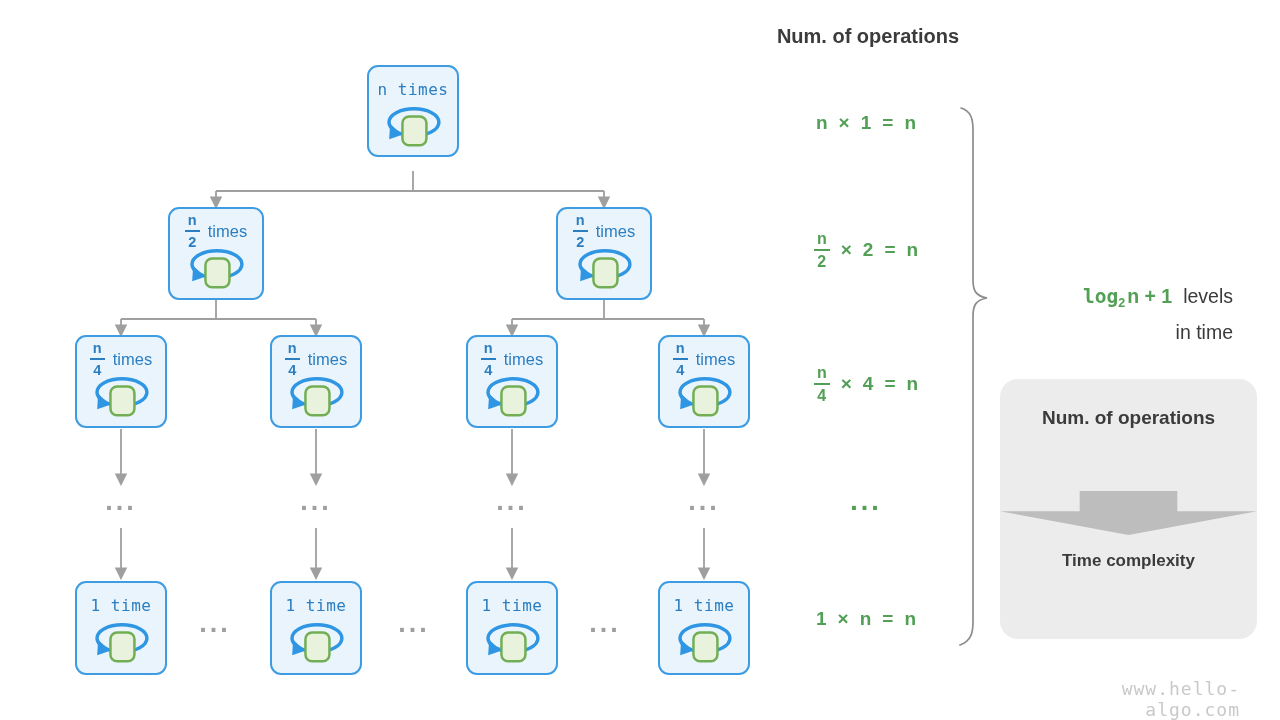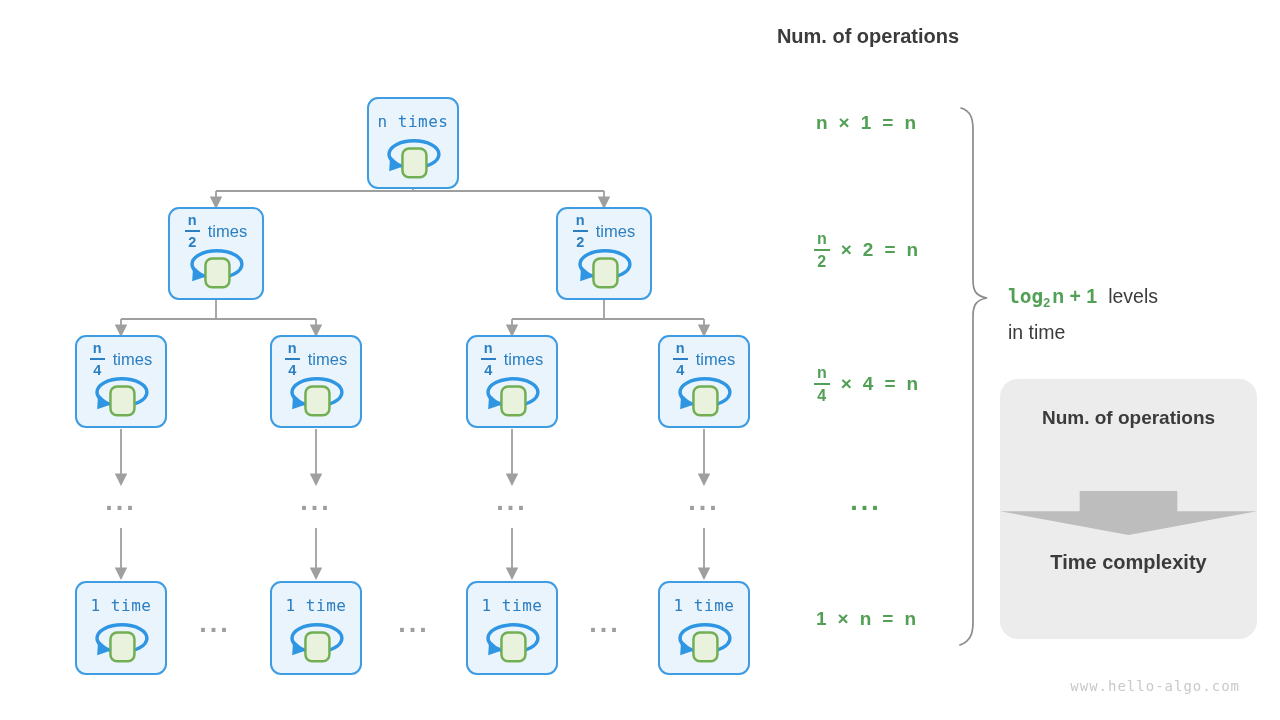--- a/index.html
+++ b/index.html
@@ -35,45 +35,45 @@
     position:absolute; left:766px; width:200px; display:flex; align-items:center;
     justify-content:center; gap:11px; color:#52a055; font-weight:bold; font-size:19px;
   }
   .dots {
     position:absolute; text-align:center; color:#9f9f9f; font-weight:bold;
     font-size:27px; letter-spacing:3px; line-height:10px; height:14px;
     font-family:"Liberation Sans", sans-serif;
   }
   .dots.green { color:#52a055; }
 
-  .brace-label { position:absolute; left:1008px; top:282px; width:225px; text-align:left; color:#3b3b3b; font-size:19.5px; line-height:29px; }
+  .brace-label { position:absolute; left:1008px; top:282px; width:225px; text-align:right; color:#3b3b3b; font-size:19.5px; line-height:29px; }
   .green-b { color:#52a055; font-weight:bold; }
   .mono-b  { font-family:"DejaVu Sans Mono", monospace; font-weight:bold; }
   .subscript { font-size:12.5px; vertical-align:-4px; font-weight:bold; }
   .lvl-word { margin-left:11px; }
 
   
   .panel {
     position:absolute; left:1000px; top:379px; width:257px; height:260px;
     background:#ececec; border-radius:18px;
   }
   .panel > div { position:absolute; width:100%; text-align:center; }
   .panel-title { top:28px; font-size:19px; font-weight:bold; color:#3b3b3b; }
   .panel-formula { top:63px; font-size:18.5px; color:#52a055; font-weight:bold; letter-spacing:0.5px; }
   .big-arrow {
     position:absolute; left:50%; top:112px; transform:translateX(-50%);
     width:40px; height:44px; background:#bdbdbd;
     clip-path:polygon(31% 0, 69% 0, 69% 46%, 100% 46%, 50% 100%, 0 46%, 31% 46%);
   }
-  .panel-time { top:172px; font-size:20px; font-weight:bold; color:#3b3b3b; }
+  .panel-time { top:172px; font-size:17px; font-weight:bold; color:#3b3b3b; }
   .panel-cplx { top:208px; font-size:20.5px; font-weight:bold; color:#1380d8; letter-spacing:0.5px; }
 
   .watermark {
     position:absolute; left:1040px; top:678px; width:200px; text-align:right;
-    font-family:"DejaVu Sans Mono", monospace; font-size:14px; color:#c9c9c9; letter-spacing:1px;
+    font-family:"DejaVu Sans Mono", monospace; font-size:18px; color:#c9c9c9; letter-spacing:1px;
   }
 </style>
 </head>
 <body>
 
 <div class="canvas">
 
   <svg class="layer">
     <defs>
       <marker id="arr" viewBox="0 0 10 10" refX="2" refY="5" markerWidth="7" markerHeight="7" orient="auto">
@@ -102,21 +102,21 @@
       <line x1="704" y1="429" x2="704" y2="476" marker-end="url(#arr)"></line>
 
       <line x1="121" y1="528" x2="121" y2="570" marker-end="url(#arr)"></line>
       <line x1="316" y1="528" x2="316" y2="570" marker-end="url(#arr)"></line>
       <line x1="512" y1="528" x2="512" y2="570" marker-end="url(#arr)"></line>
       <line x1="704" y1="528" x2="704" y2="570" marker-end="url(#arr)"></line>
     </g>
     <path d="M961,108 C971,111 973,119 973,130 L973,280 C973,291 976,296 987,298 C976,300 973,305 973,316 L973,622 C973,633 971,641 960,645" stroke="#8c8c8c" stroke-width="1.7" fill="none" stroke-linecap="round"></path>
   </svg>
 
-  <div class="node" style="left:367px;top:97px;width:92px;height:92px">
+  <div class="node" style="left:367px;top:65px;width:92px;height:92px">
     <div class="node-label mono">n times</div>
     <svg class="loop-svg" viewBox="0 0 64 50">
       <ellipse cx="33" cy="18" rx="26" ry="14" fill="none" stroke="#2f96e3" stroke-width="3.6"></ellipse>
       <rect x="21" y="12" width="25" height="30" rx="7" fill="#e8f2dd" stroke="#72ae53" stroke-width="2.6"></rect>
       <path d="M6,21 L21,29 L9,37 Z" fill="#2f96e3" transform="rotate(14 13 29)"></path>
     </svg>
   </div>
 
   <div class="node" style="left:168px;top:207px;width:96px;height:93px">
     <div class="node-label">

